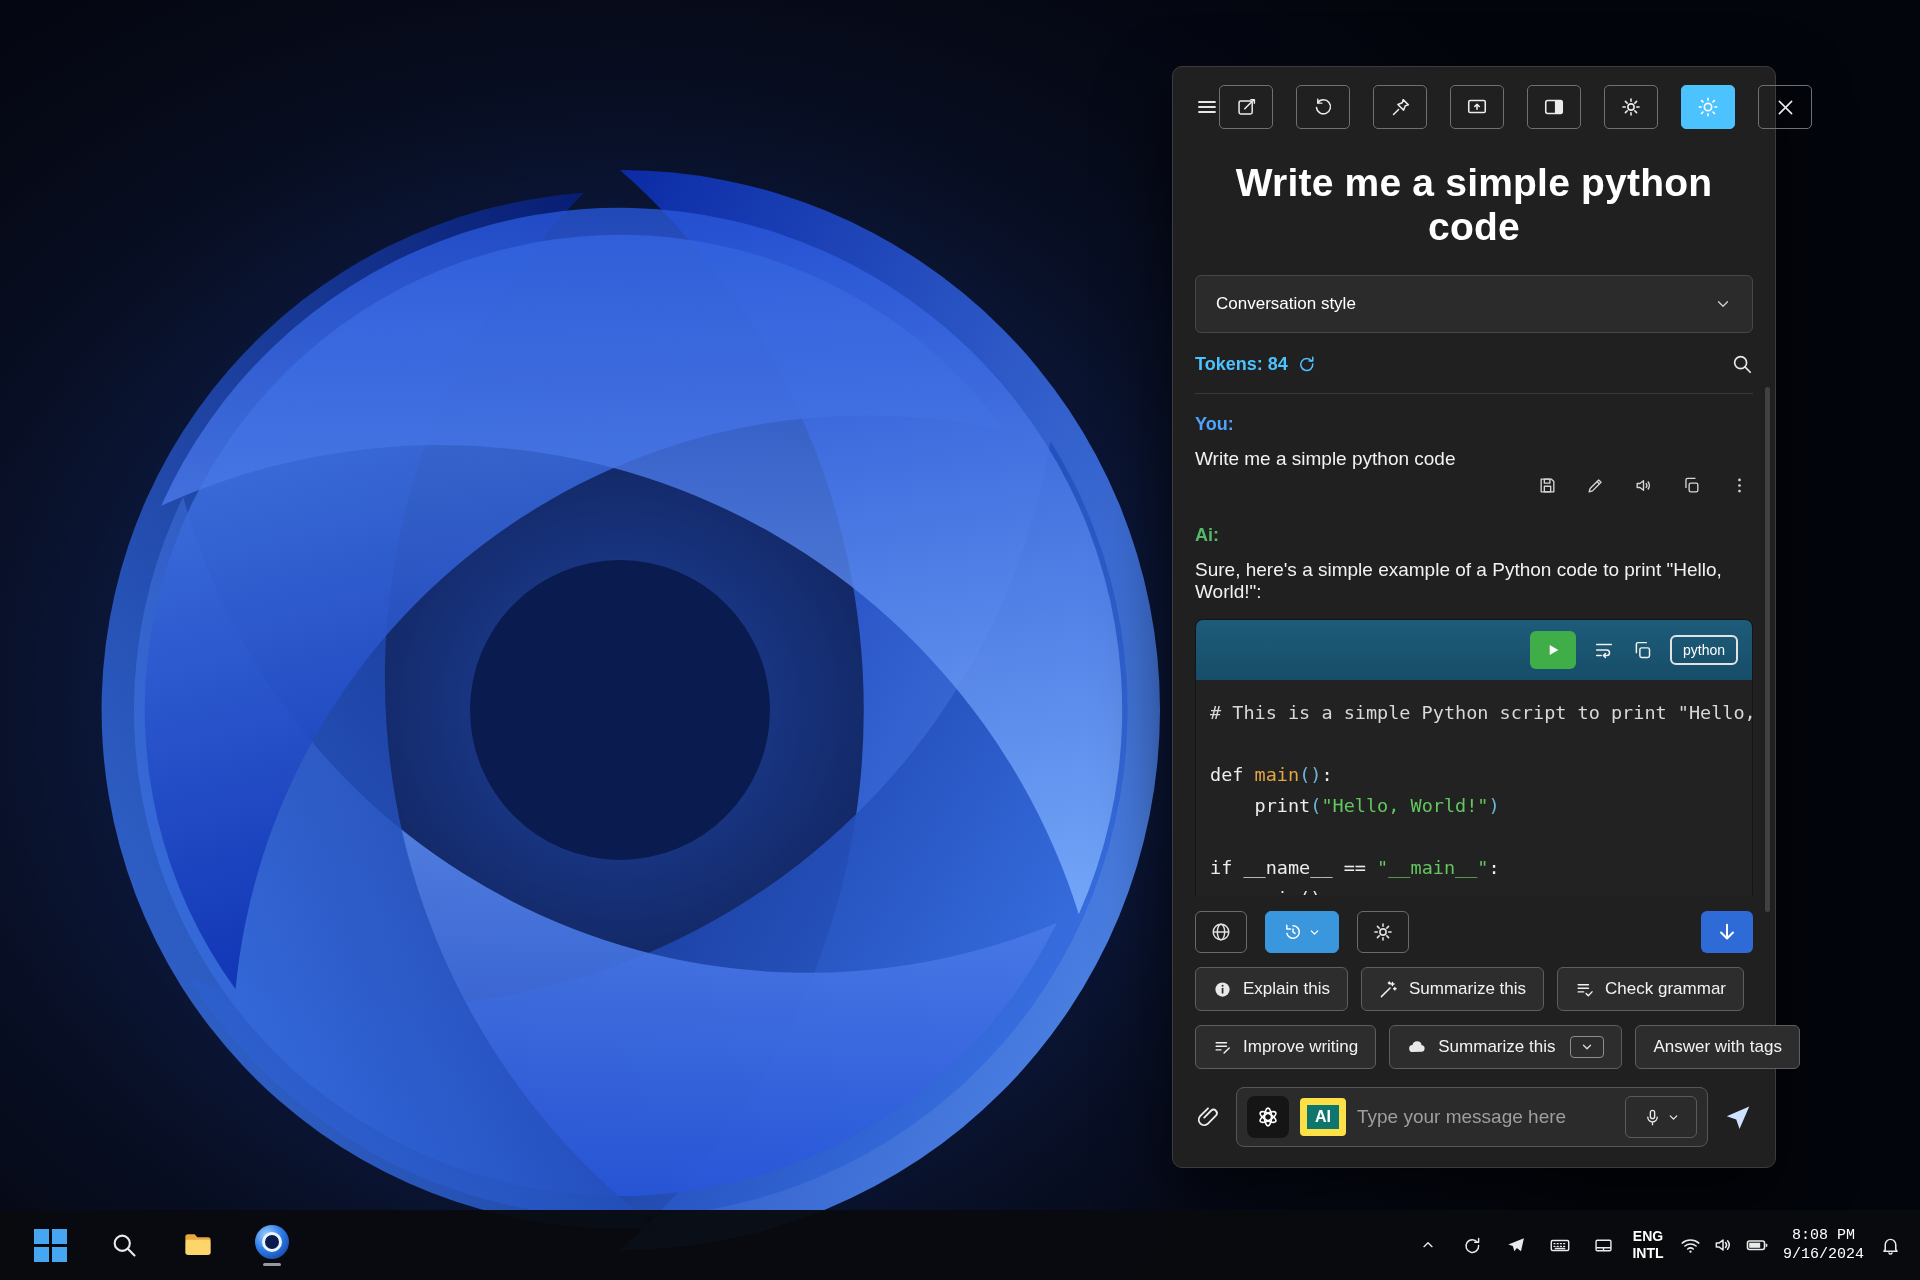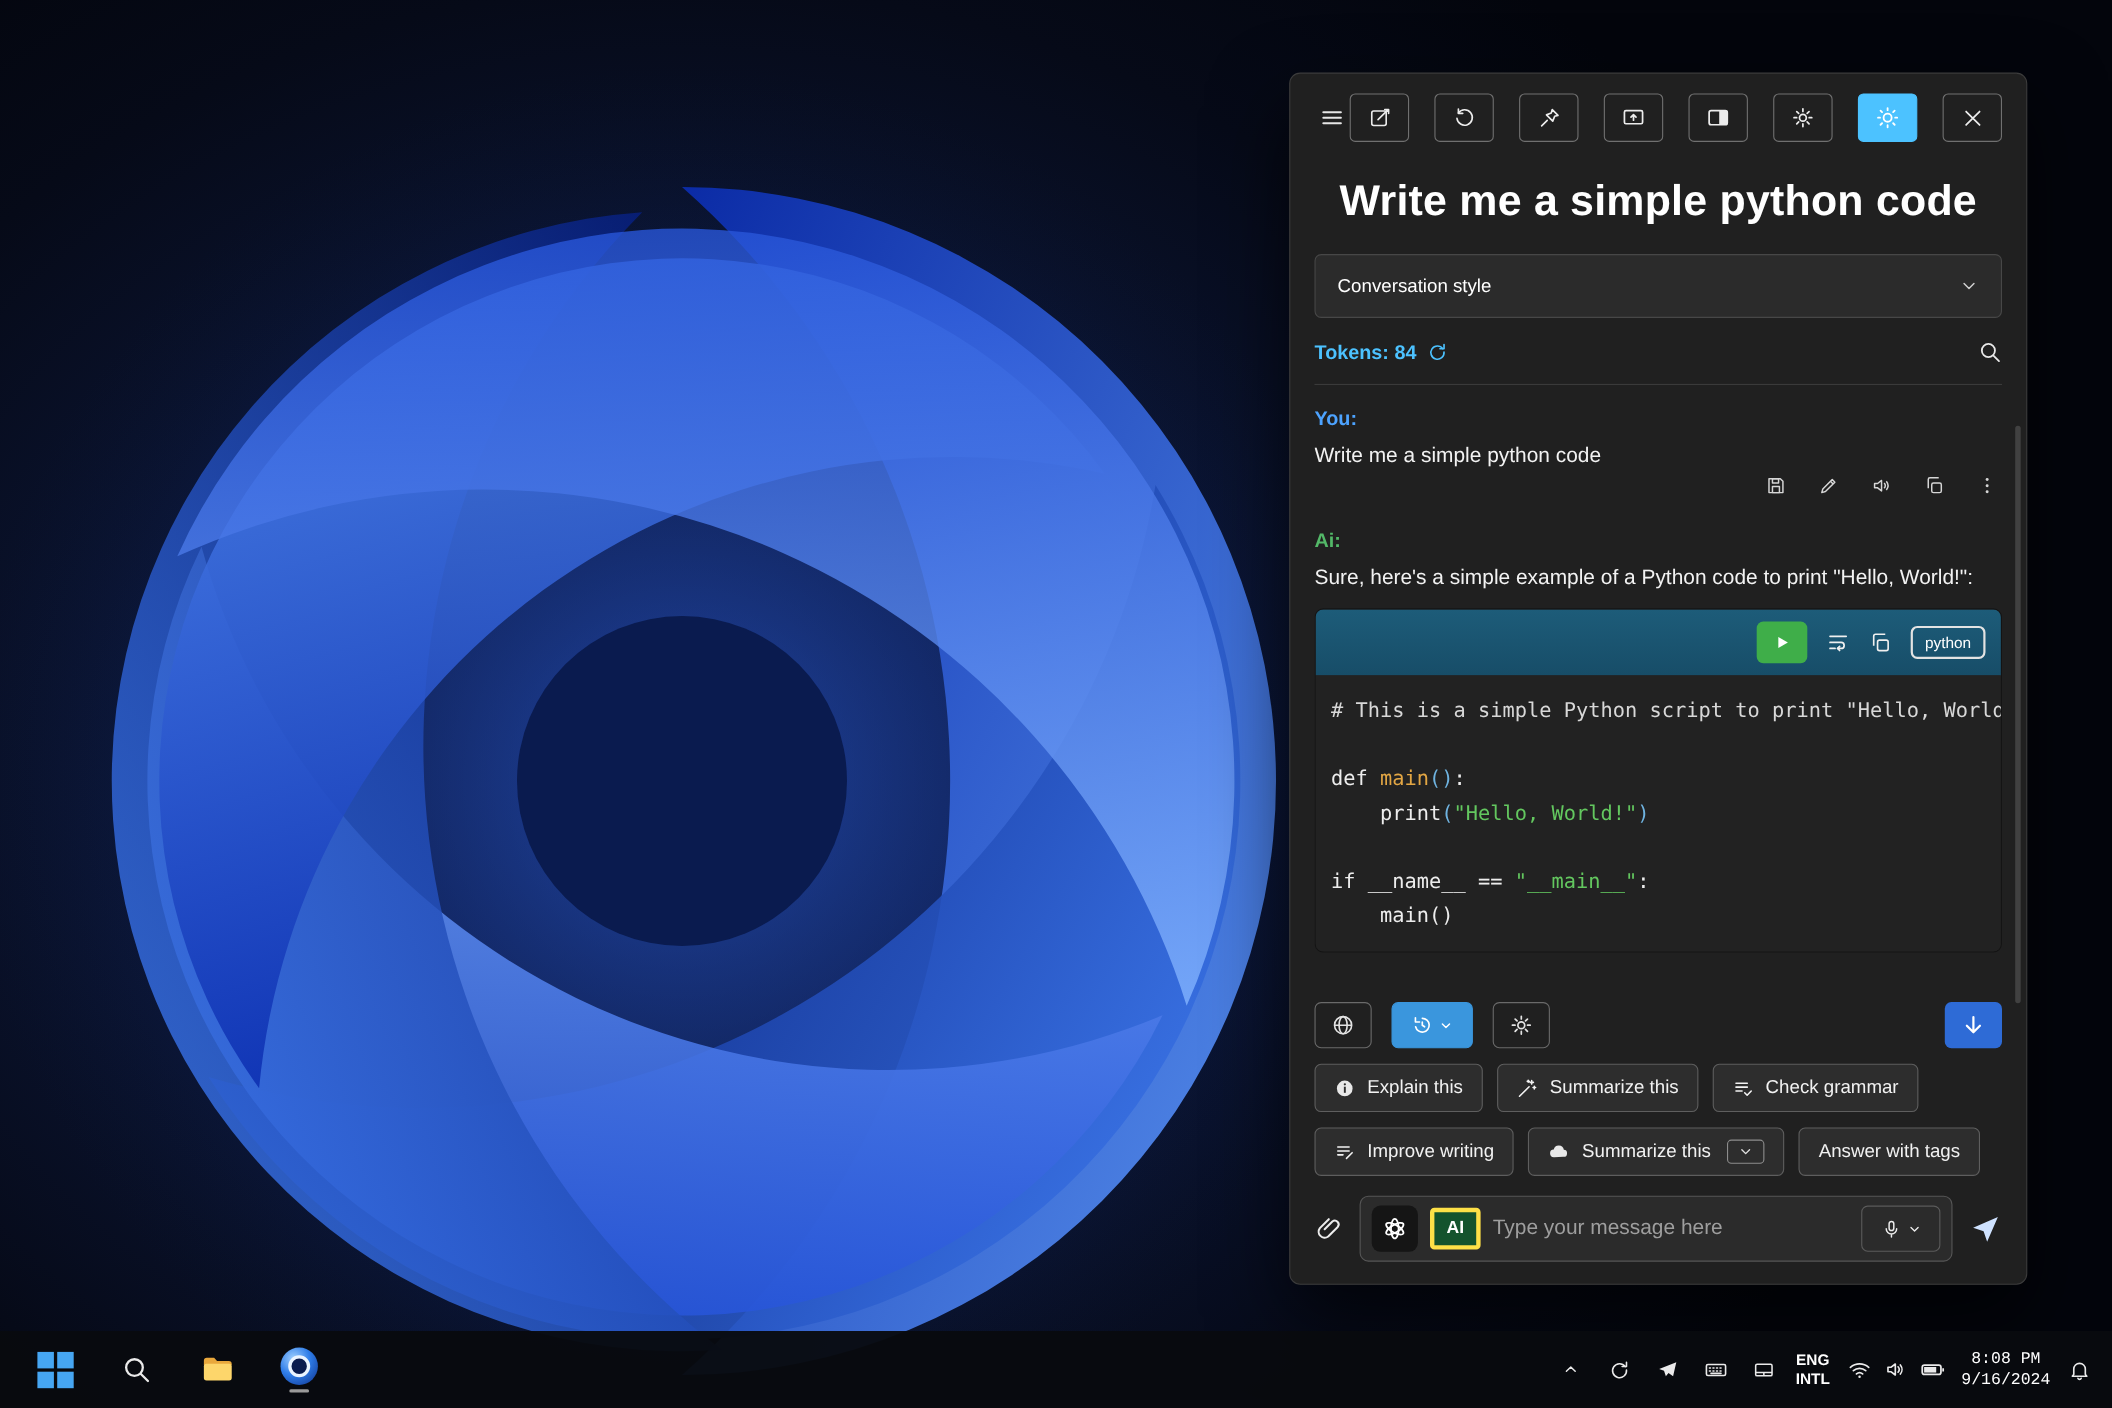--- a/index.html
+++ b/index.html
@@ -28,21 +28,21 @@
   .cam-icon .ring { width:20px; height:20px; border-radius:50%; border:3px solid #eaf4ff; background:#0a1c4e; }
 
   .tb-right { margin-left:auto; display:flex; align-items:center; gap:8px; margin-right:12px; }
   .tray-btn { background:none; border:none; color:#eaeaea; height:48px; min-width:36px; display:flex; align-items:center; justify-content:center; gap:10px; border-radius:4px; cursor:pointer; }
   .lang { font-size:14px; line-height:17px; font-weight:600; text-align:center; color:#fff; }
   .clock { text-align:center; font-size:15px; line-height:19px; color:#fff;font-family:Liberation Mono, monospace; }
   .status-cluster { gap:12px; padding:0 6px; }
 
   
   .panel {
-    position:absolute; left:1172px; top:66px; width:671px; height:1102px;
+    position:absolute; left:1172px; top:66px; width:604px; height:1102px;
     background:#202020; border:1px solid #3c3c3c; border-radius:10px;
     box-shadow:0 30px 70px rgba(0,0,0,.65);
     display:flex; flex-direction:column; color:#ececec; padding:0 22px;
   }
   .panel-scrollbar { position:absolute; right:5px; top:320px; width:5px; height:525px; background:#5d5d5d; border-radius:3px; opacity:.55; }
 
   .top-toolbar { display:flex; align-items:center; margin-top:18px; }
   .hamburger-btn { width:44px; height:40px; background:none; border:none; color:#e6e6e6; display:flex; align-items:center; justify-content:center; cursor:pointer; }
   .top-group { margin-left:auto; display:flex; gap:23px; }
   .icon-btn { width:54px; height:44px; background:transparent; border:1px solid #707070; border-radius:5px; color:#ececec; display:flex; align-items:center; justify-content:center; cursor:pointer; }
@@ -84,21 +84,21 @@
   .qa-row { display:flex; gap:13px; margin-top:14px; }
   .qa-btn { height:44px; background:#2d2d2d; border:1px solid #5e5e5e; border-radius:6px; color:#f2f2f2;
     display:flex; align-items:center; gap:11px; padding:0 17px; font-size:17px; cursor:pointer; white-space:nowrap; }
   .qa-chevron-box { border:1px solid #8d8d8d; border-radius:4px; padding:3px 9px; margin-left:4px; display:flex; align-items:center; }
 
   .input-row { display:flex; align-items:center; gap:15px; margin-top:18px; margin-bottom:20px; }
   .attach-btn, .send-btn { background:none; border:none; color:#ececec; cursor:pointer; }
   .send-btn { color:#cfe2ff; }
   .input-box { flex:1; height:60px; background:#2b2b2b; border:1px solid #565656; border-radius:8px; display:flex; align-items:center; gap:11px; padding:0 10px; }
   .logo-box { width:42px; height:42px; background:#151515; border-radius:8px; display:flex; align-items:center; justify-content:center; border:none; cursor:pointer; color:#fff; }
-  .ai-badge { min-width:46px; height:38px; background:#14532d; border:4px solid #fde047; border-radius:4px; display:flex; align-items:center; justify-content:center; font-weight:700; font-size:16px; color:#fff; cursor:pointer; }
+  .ai-badge { min-width:46px; height:38px; background:#0f766e; border:7px solid #fde047; border-radius:4px; display:flex; align-items:center; justify-content:center; font-weight:700; font-size:16px; color:#fff; cursor:pointer; }
   .msg-input { flex:1; background:transparent; border:none; outline:none; color:#eaeaea; font-size:19px; font-family:"Liberation Sans",sans-serif; }
   .msg-input::placeholder { color:#9e9e9e; }
   .mic-box { width:72px; height:42px; border:1px solid #5b5b5b; border-radius:6px; background:transparent; color:#ececec; display:flex; align-items:center; justify-content:center; gap:5px; cursor:pointer; }
 
   svg.ic { display:block; }
 </style>
 </head>
 <body>
 
 <div class="desktop">

